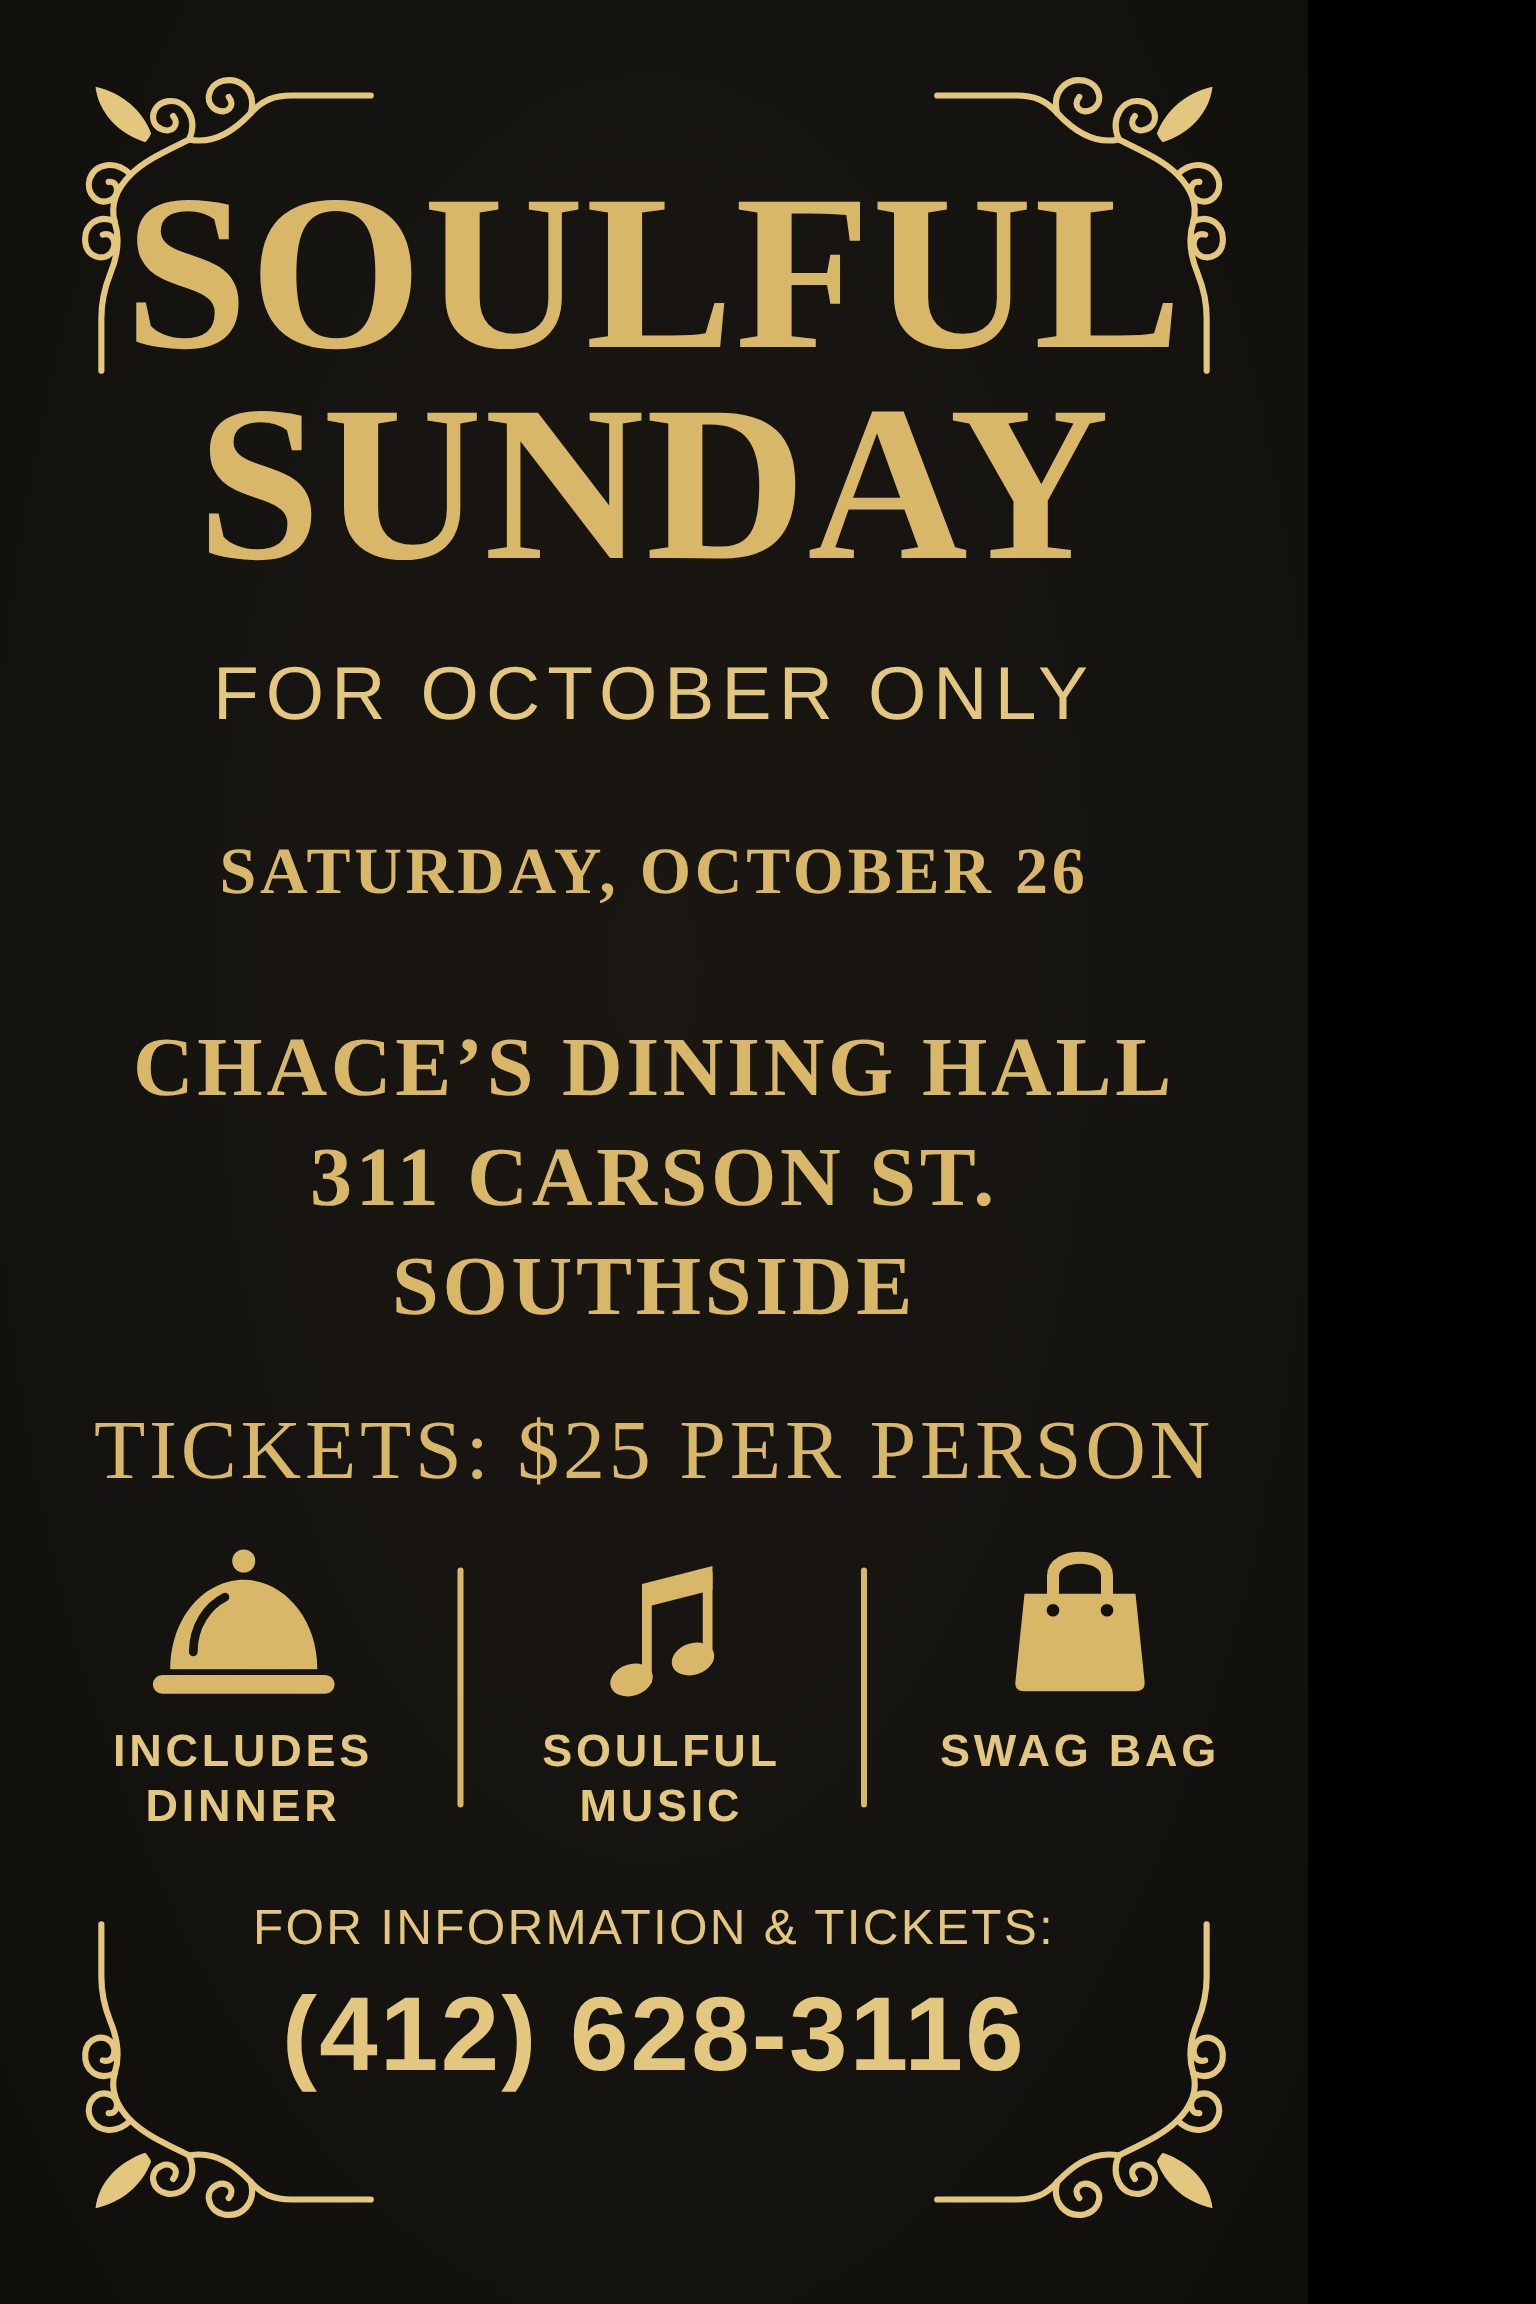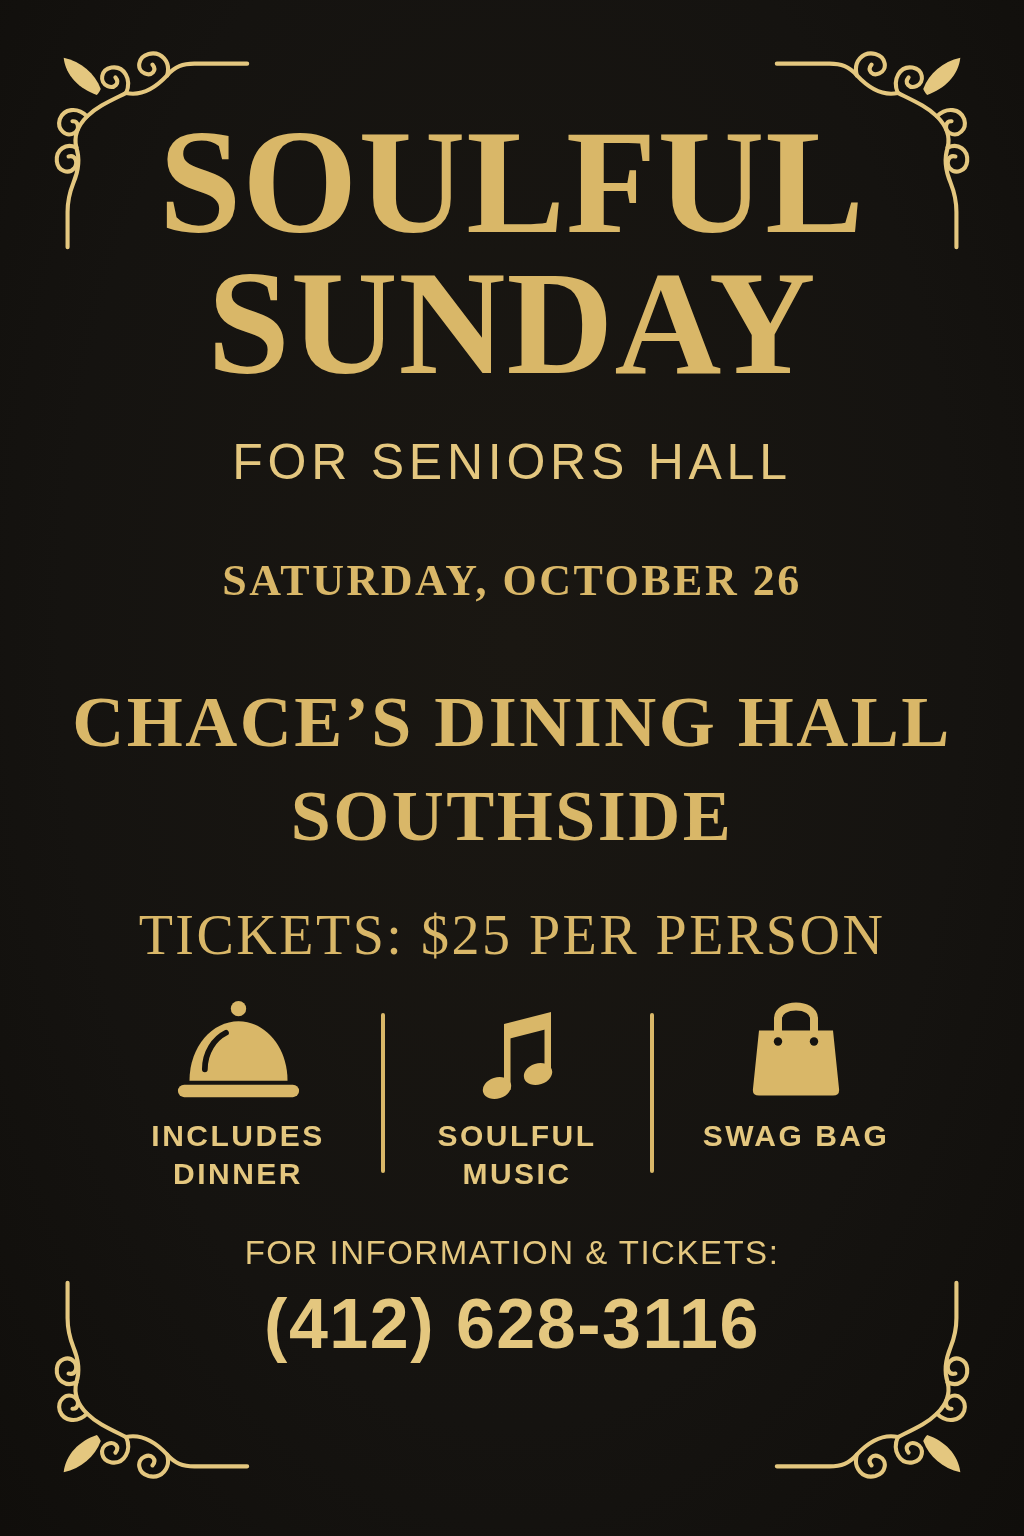--- a/index.html
+++ b/index.html
@@ -5,21 +5,21 @@
   :root{
     --bg:#151310;
     --gold:#d9b768;
     --gold-bright:#e4c77f;
   }
   *{margin:0;padding:0;box-sizing:border-box;}
   html,body{background:#000;}
   body{width:1024px;height:1536px;overflow:hidden;}
   .poster{
     position:relative;
-    width:1024px;height:1536px;
+    width:872px;height:1536px;
     background:radial-gradient(ellipse at 50% 42%, #1a1712 0%, var(--bg) 62%, #100e0b 100%);
     font-family:"Liberation Serif","DejaVu Serif",serif;
     color:var(--gold);
     overflow:hidden;
   }
   
   .corner{position:absolute;width:205px;height:205px;}
   .corner.tl{top:50px;left:50px;}
   .corner.tr{top:50px;right:50px;transform:scaleX(-1);}
   .corner.bl{bottom:56px;left:50px;transform:scaleY(-1);}
@@ -53,21 +53,21 @@
   .time-line{
     margin-top:10px;
     font-size:60px;
     font-weight:700;
     letter-spacing:4px;
   }
   .time-line .period{font-size:0.74em;letter-spacing:3px;}
   .time-line .sep{margin:0 12px;}
   .venue{
     margin-top:70px;
-    font-size:72px;
+    font-size:56px;
     font-weight:700;
     letter-spacing:2.5px;
     line-height:1.3;
   }
   .tickets{
     margin-top:40px;
     font-size:56px;
     font-weight:400;
     letter-spacing:2.5px;
   }
@@ -184,26 +184,27 @@
     </svg>
   </div>
 
   <div class="content">
 
     <div class="title">
       <div>SOULFUL</div>
       <div>SUNDAY</div>
     </div>
 
-    <div class="subtitle">FOR SENIORS HALL</div>
+    <div class="subtitle">FOR OCTOBER ONLY</div>
 
     <div class="date-line">SATURDAY, OCTOBER 26</div>
 
     <div class="venue">
       <div>CHACE’S DINING HALL</div>
+      <div>311 CARSON ST.</div>
       <div>SOUTHSIDE</div>
     </div>
 
     <div class="tickets">TICKETS: $25 PER PERSON</div>
 
     <div class="features">
 
       <div class="feature f-left">
         <div class="icon-box">
           <svg width="125" height="101" viewBox="0 0 130 105" aria-hidden="true">

